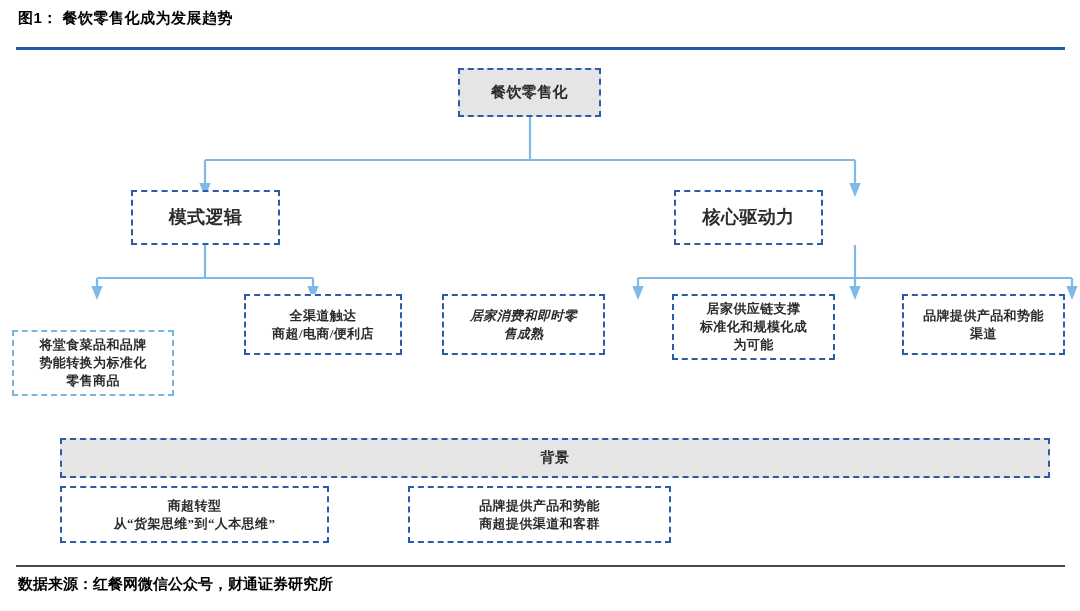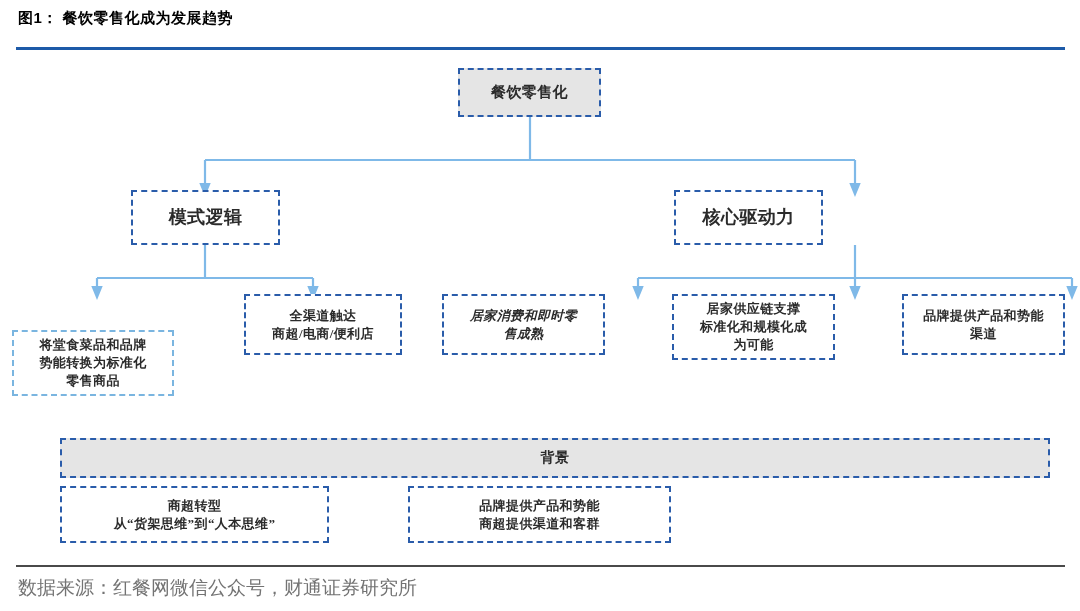--- a/index.html
+++ b/index.html
@@ -48,23 +48,23 @@
     left: 16px;
     top: 565px;
     width: 1049px;
     height: 2px;
     background: #4a4a4a;
   }
   #source-note {
     position: absolute;
     left: 18px;
     top: 575px;
-    font-size: 19px;
-    font-weight: normal;
-    color: #737373;
+    font-size: 15px;
+    font-weight: bold;
+    color: #000000;
     white-space: nowrap;
   }
 
   
   #diagram {
     position: absolute;
     left: 0;
     top: 48px;
     width: 1080px;
     height: 517px;

